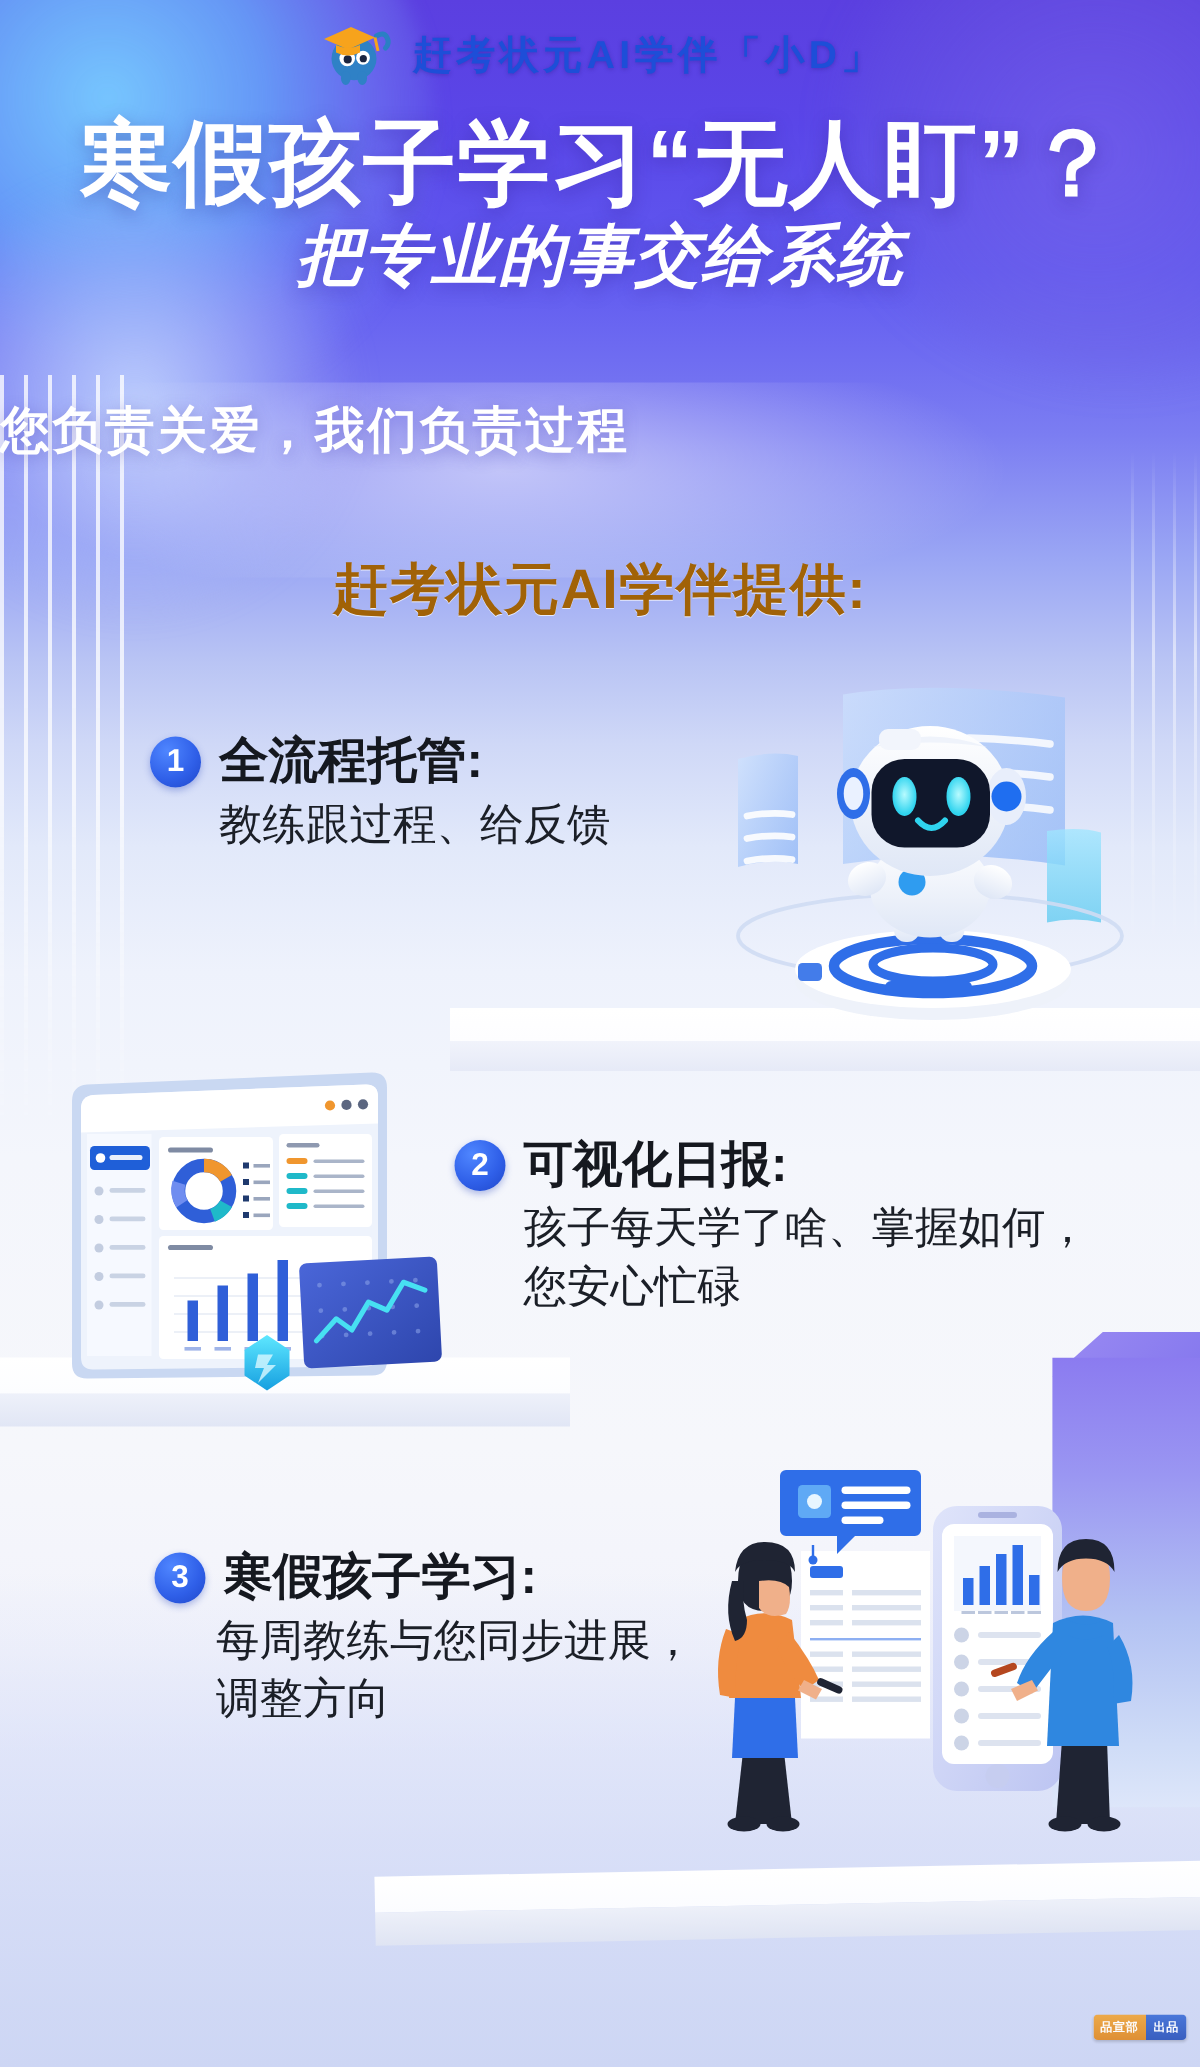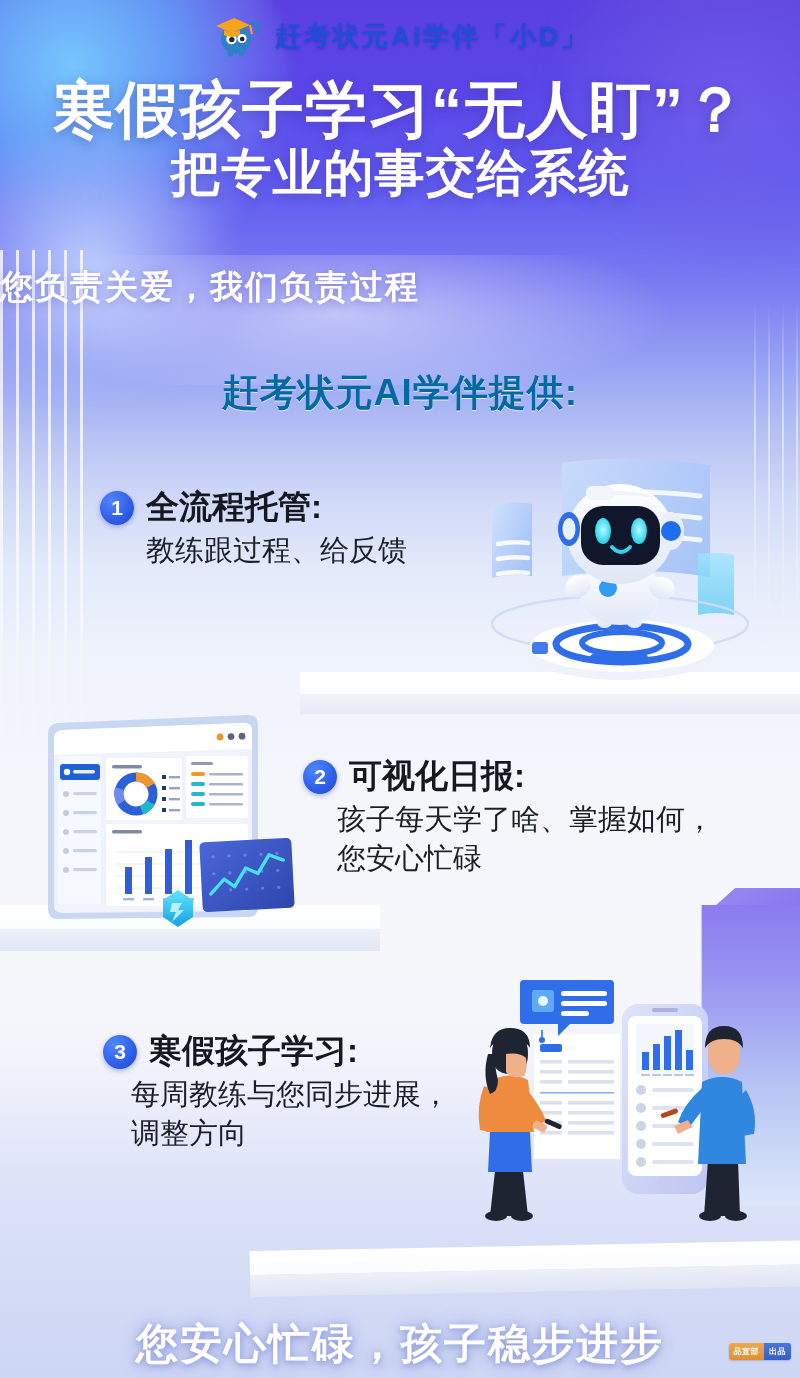--- a/index.html
+++ b/index.html
@@ -139,33 +139,33 @@
   
   .headline{
     position:absolute; left:0; right:0; top:78px; z-index:5;
     text-align:center;
   }
   .headline .l{
     color:#ffffff; font-weight:bold; font-size:62px; line-height:1.03;
     letter-spacing:1px; white-space:nowrap;
     text-shadow:0 3px 12px rgba(48,28,140,.34);
   }
-  .headline .l2{ font-size:50px; margin-top:6px; }
+  .headline .l2{ font-size:44px; margin-top:6px;font-style:italic; }
 
   .subhead{
     position:absolute; left:0; right:0; top:265px; z-index:5;
     text-align:left;
     color:#ffffff; font-weight:bold; font-size:33px; letter-spacing:2px;
     text-shadow:0 2px 10px rgba(70,60,170,.35);
   }
 
   .section-title{
     position:absolute; left:0; right:0; top:368px; z-index:5;
     text-align:center;
-    color:#0369a1; font-weight:bold; font-size:37px; letter-spacing:1px;
+    color:#a16207; font-weight:bold; font-size:37px; letter-spacing:1px;
     text-shadow:0 1px 0 rgba(255,255,255,.7);
   }
 
   
   .feature{ position:absolute; z-index:5; }
   .feat-head{ display:flex; align-items:flex-start; gap:12px; }
   .num{
     flex:none; width:34px; height:34px; border-radius:50%;
     background:radial-gradient(circle at 34% 28%, #4f86ff 0%, #2f5fe8 58%, #1f46c9 100%);
     color:#fff; font-size:21px; font-weight:bold;
@@ -177,23 +177,23 @@
     color:#15181f; font-weight:bold; font-size:33px; line-height:1.18;
     white-space:nowrap;
   }
   .feat-lines{ margin-top:4px; }
   .feat-line{
     color:#1b1f27; font-size:29px; line-height:1.34; white-space:nowrap;
   }
   .f1{ left:100px; top:488px; }
   .f1 .feat-lines{ margin-left:46px; }
   .f2{ left:303px; top:757px; }
-  .f2 .feat-lines{ margin-left:34px; }
+  .f2 .feat-lines{ margin-left:46px; }
   .f3{ left:103px; top:1032px; }
-  .f3 .feat-lines{ margin-left:28px; }
+  .f3 .feat-lines{ margin-left:41px; }
 
   
   .footer-line{
     position:absolute; left:0; right:0; top:1316px; z-index:7;
     text-align:center;
     color:#ffffff; font-weight:bold; font-size:42px; letter-spacing:2px;
     text-shadow:0 0 16px rgba(150,160,230,.95), 0 2px 6px rgba(90,100,190,.55);
   }
   .watermark{
     position:absolute; right:9px; top:1343px; z-index:8;
@@ -594,20 +594,19 @@
     <div class="feat-head">
       <div class="num">3</div>
       <div class="feat-title">寒假孩子学习:</div>
     </div>
     <div class="feat-lines">
       <div class="feat-line">每周教练与您同步进展，</div>
       <div class="feat-line">调整方向</div>
     </div>
   </div>
 
-  <div class="footer-line">您安心忙碌，孩子稳步进步</div>
 
   <div class="watermark">
     <span class="wm-a">品宣部</span>
     <span class="wm-b">出品</span>
   </div>
 
 </div>
 
 </body></html>

